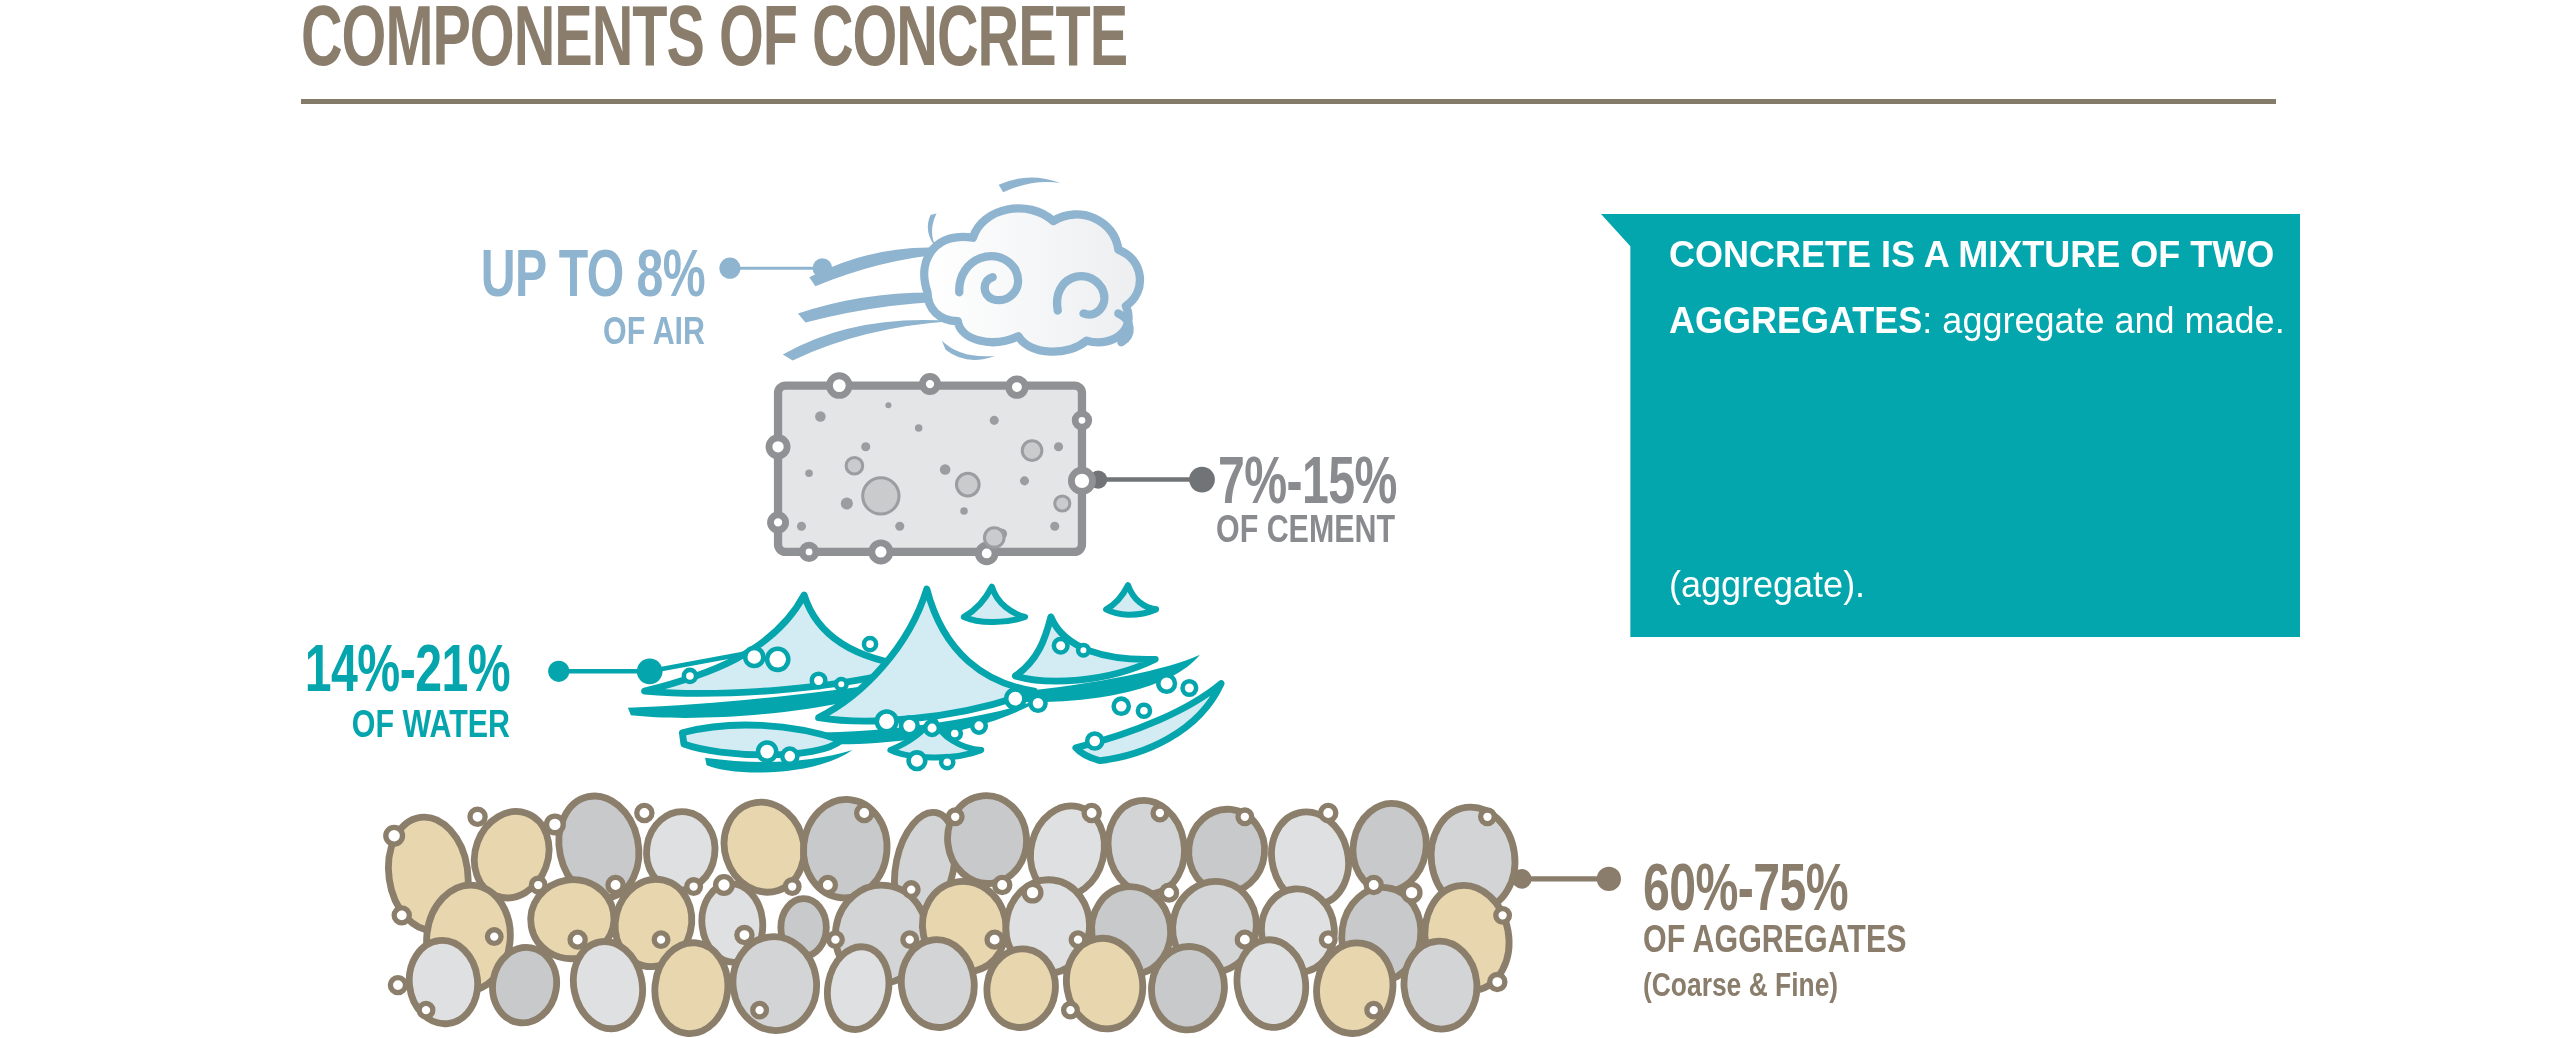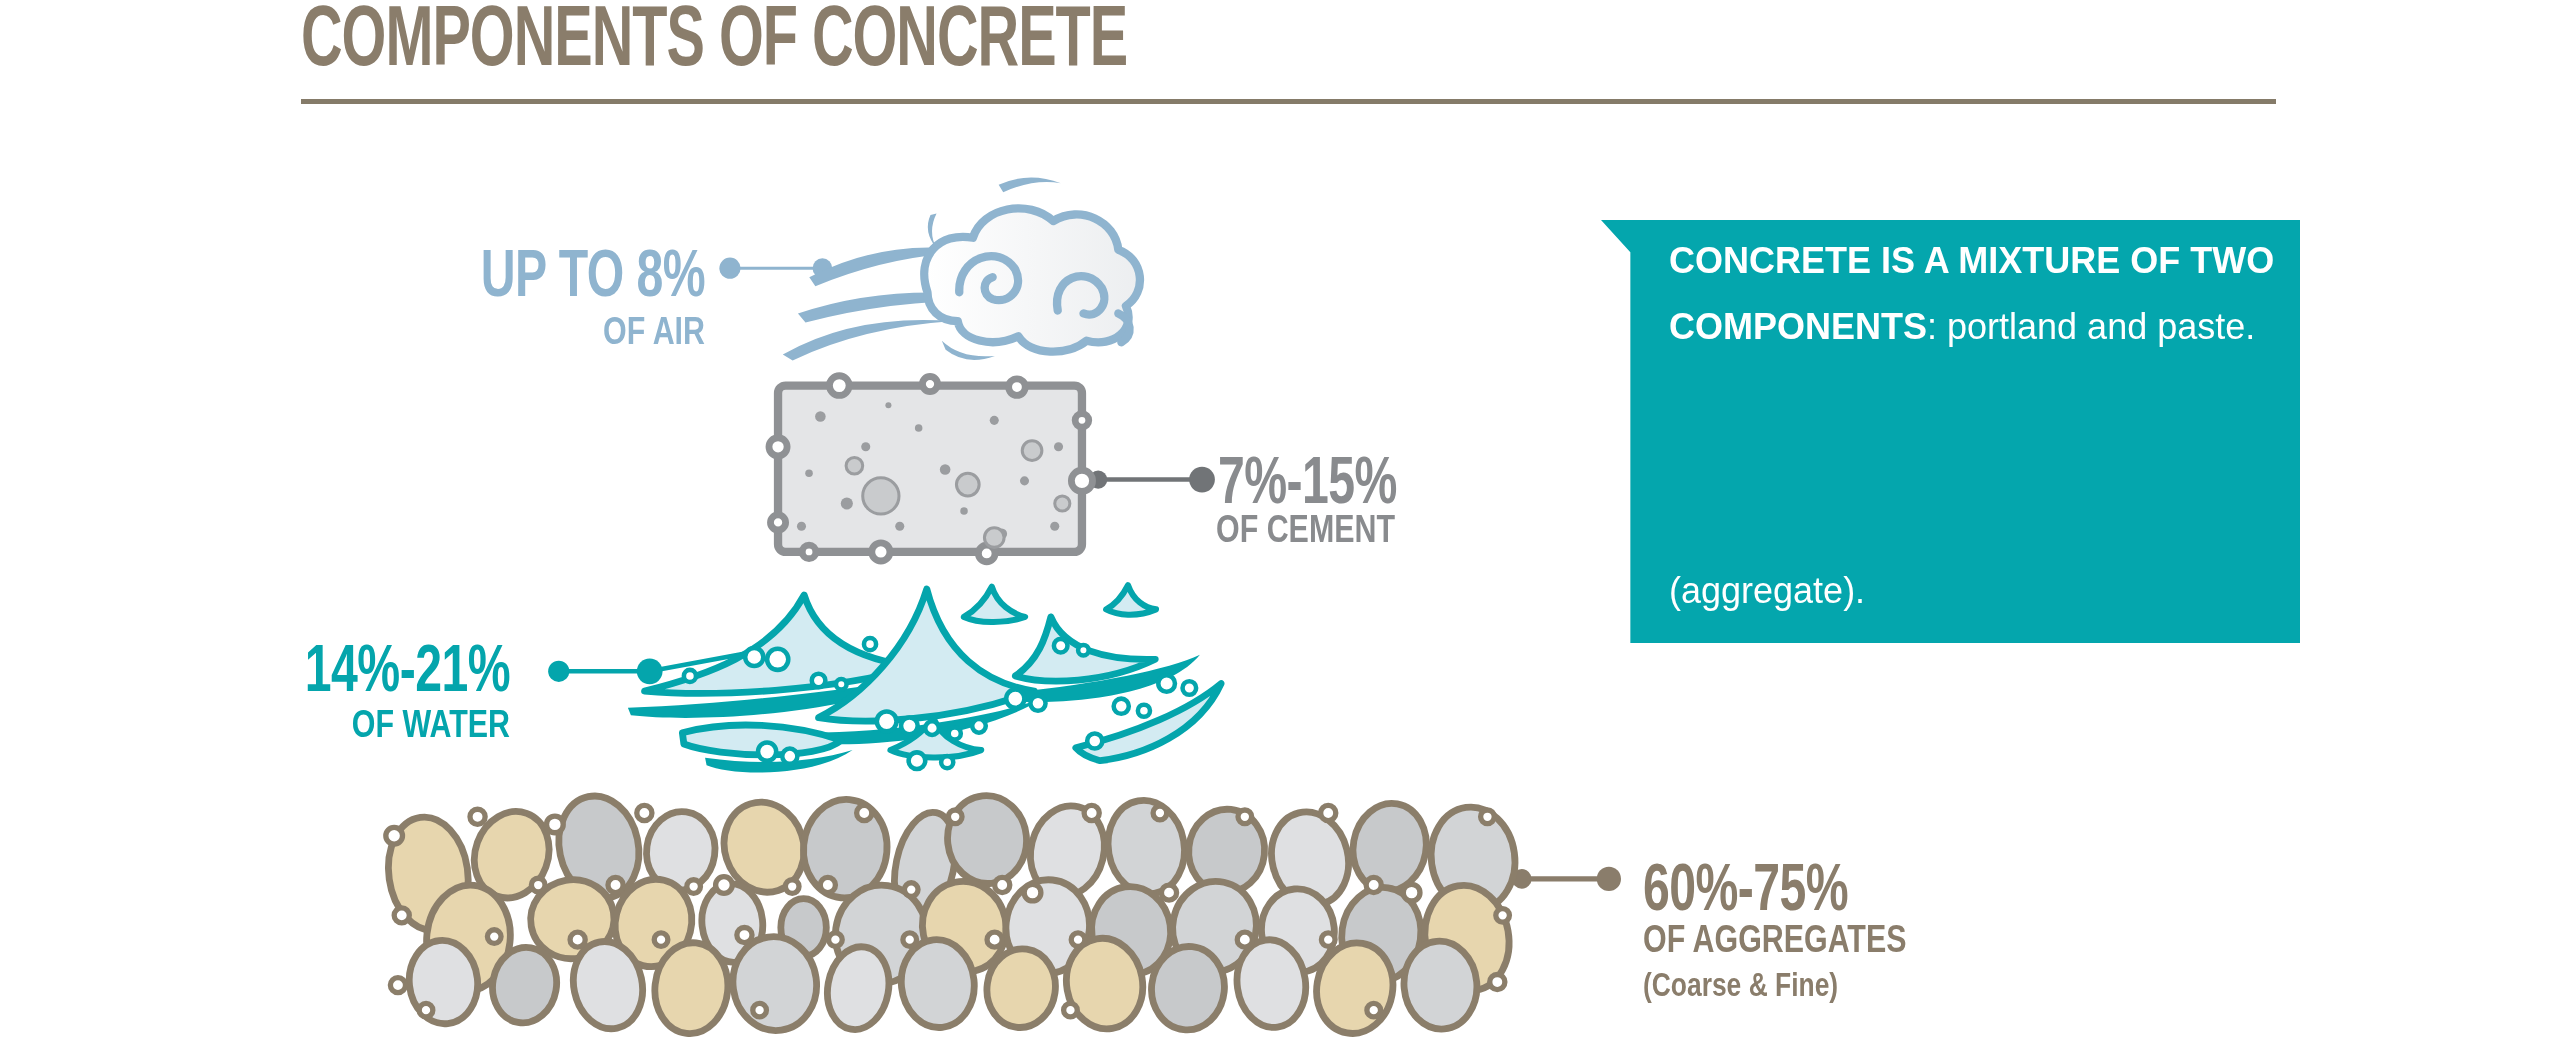--- a/index.html
+++ b/index.html
@@ -32,21 +32,21 @@
   .sx72c{transform:scaleX(0.72);transform-origin:50% 0;}
   .sx80c{transform:scaleX(0.80);transform-origin:50% 0;}
   .sx72l{transform:scaleX(0.72);transform-origin:0 0;}
   .sx80l{transform:scaleX(0.80);transform-origin:0 0;}
   .c-air{color:#8fb4cf;}
   .c-water{color:#04a5ac;}
   .c-cement{color:#898b8e;}
   .c-taupe{color:#8a7d6b;}
   
   .infobox{
-    left:1601px;top:220px;width:699px;height:423px;background:#04a6ad;
+    left:1601px;top:214px;width:699px;height:423px;background:#04a6ad;
     clip-path:polygon(0 0,100% 0,100% 100%,4.2% 100%,4.2% 7.6%,0 0);
   }
   .infobox p{
     position:absolute;left:68px;top:7.6px;width:652px;margin:0;
     color:#ffffff;font-size:36px;line-height:66px;font-weight:normal;
   }
   .infobox p span{white-space:pre-wrap;}
   .b{font-weight:bold;}
   svg.art{position:absolute;overflow:visible;}
 </style>
@@ -153,21 +153,21 @@
         <circle cx="390" cy="170" r="10"></circle>
     </g>
   </svg>
 
   <div class="abs num center c-cement sx72c" style="left:1184px;top:446px;width:243px;">7%-15%</div>
   <div class="abs sub center c-cement sx80c" style="left:1184px;top:509px;width:243px;">OF CEMENT</div>
 
   <div class="abs infobox">
     <p>
       <span class="b">CONCRETE IS A MIXTURE OF TWO</span><br>
-      <span class="b">COMPONENTS</span><span>: portland and paste.</span><br>
+      <span class="b">AGGREGATES</span><span>: aggregate and made.</span><br>
       <br>
       <br>
       <br>
       <span>(aggregate).</span>
     </p>
   </div>
 
   <div class="abs num right c-water sx72r" style="left:108px;top:634px;width:402px;">14%-21%</div>
   <div class="abs sub right c-water sx80r" style="left:108px;top:704px;width:402px;">OF WATER</div>
 

